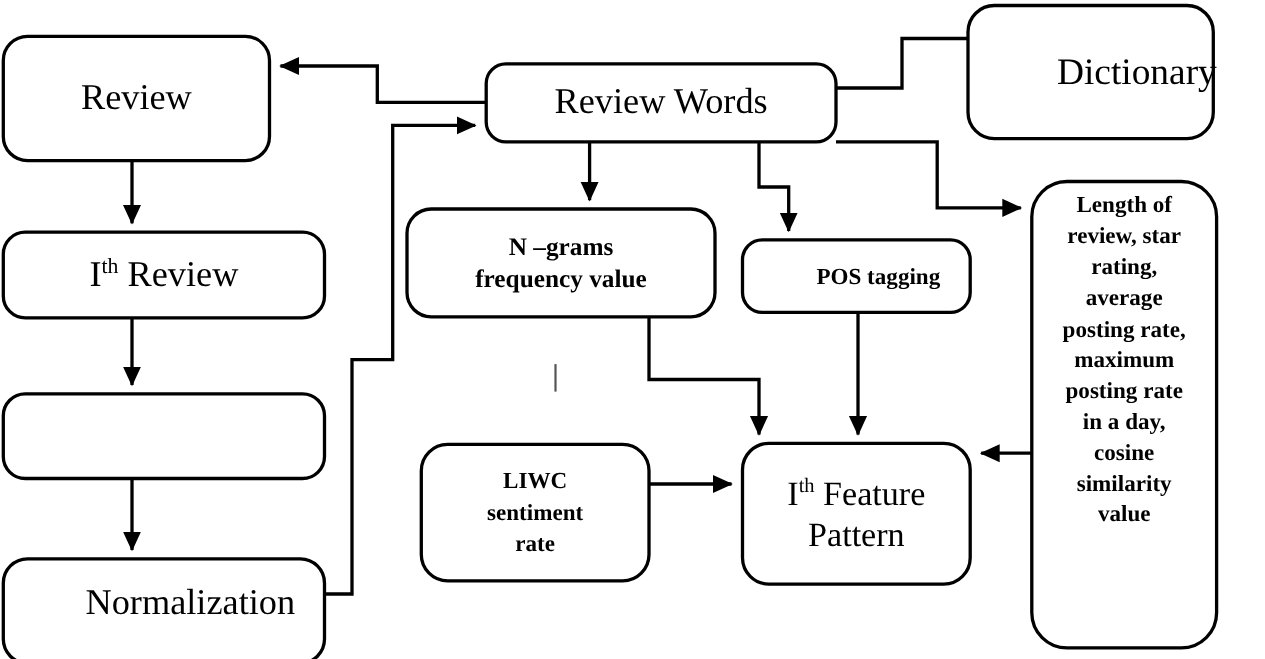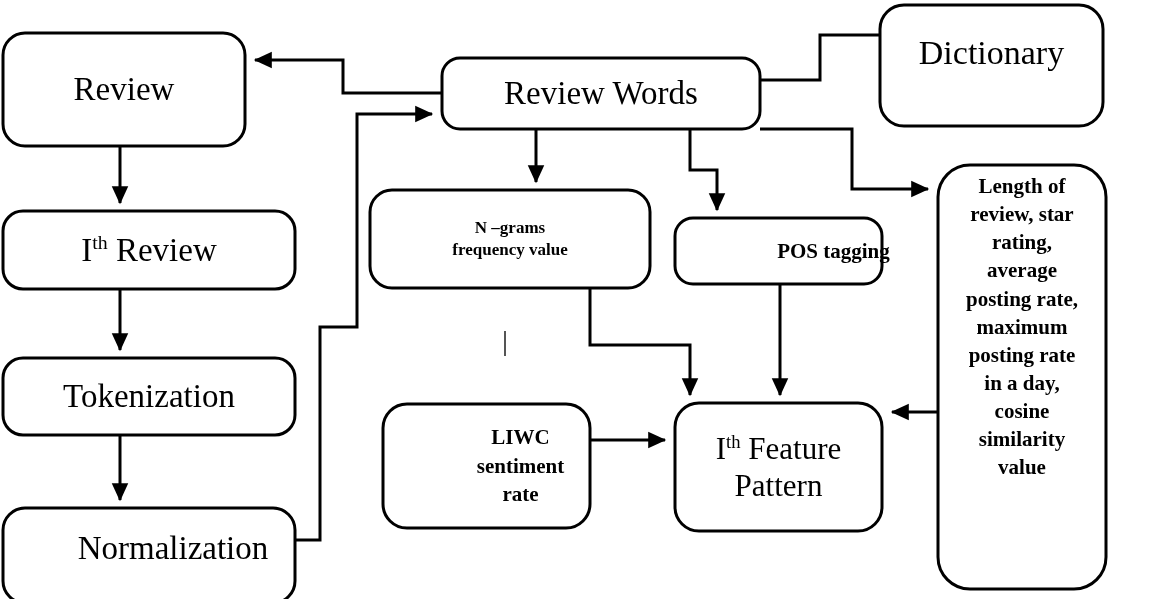--- a/index.html
+++ b/index.html
@@ -13,21 +13,21 @@
   .lbl{position:absolute;display:flex;align-items:center;justify-content:center;
        text-align:center;color:#000;pointer-events:none;}
   .serif-reg{font-family:"Liberation Serif", serif;font-weight:400;}
   .serif-bold{font-family:"Liberation Serif", serif;font-weight:700;}
   .t-review{font-size:33px;}
   .t-ithreview{font-size:33px;align-items:center;}
   .t-token{font-size:33px;}
   .t-norm{font-size:33px;}
   .t-rwords{font-size:33px;}
   .t-dict{font-size:34px;}
-  .t-ngrams{font-size:17px;line-height:1.28;}
+  .t-ngrams{font-size:23px;line-height:1.28;}
   .t-pos{font-size:21px;}
   .t-liwc{font-size:21px;line-height:1.35;}
   .t-feat{font-size:31px;line-height:1.2;}
   .t-len{font-size:21px;line-height:1.34;}
   sup{font-size:0.6em;vertical-align:super;line-height:0;}
 </style>
 </head>
 <body>
 
 <div id="stage">
@@ -79,36 +79,35 @@
 
     <path class="edge-thin" d="M505,331 L505,356"></path>
   </svg>
 
   <div class="lbl serif-reg t-review" style="left:3px;top:33px;width:242px;height:113px;">Review</div>
 
   <div class="lbl t-ithreview" style="left:3px;top:211px;width:292px;height:78px;">
     <span class="serif-reg"><span>I</span><sup>th</sup>&nbsp;<span>Review</span></span>
   </div>
 
-  <div class="lbl serif-reg t-token" style="left:3px;top:358px;width:292px;height:77px;">Tokenization</div>
 
   <div class="lbl serif-reg t-norm" style="left:3px;top:508px;width:340px;height:80px;">Normalization</div>
 
   <div class="lbl serif-reg t-rwords" style="left:442px;top:58px;width:318px;height:71px;text-align:center;">Review Words</div>
 
-  <div class="lbl serif-reg t-dict" style="left:880px;top:7px;width:223px;height:92px;">Dictionary</div>
+  <div class="lbl serif-reg t-dict" style="left:880px;top:20px;width:223px;height:92px;padding-left:42px;">Dictionary</div>
 
   <div class="lbl serif-bold t-ngrams" style="left:370px;top:190px;width:280px;height:98px;flex-direction:column;">
     <span>N –grams</span>
     <span>frequency value</span>
   </div>
 
-  <div class="lbl serif-bold t-pos" style="left:710px;top:218px;width:247px;height:66px;">POS tagging</div>
+  <div class="lbl serif-bold t-pos" style="left:675px;top:218px;width:247px;height:66px;">POS tagging</div>
 
-  <div class="lbl serif-bold t-liwc" style="left:383px;top:404px;width:207px;height:124px;flex-direction:column;margin-left:34px;">
+  <div class="lbl serif-bold t-liwc" style="left:383px;top:404px;width:207px;height:124px;flex-direction:column;">
     <span>LIWC</span>
     <span>sentiment</span>
     <span>rate</span>
   </div>
 
   <div class="lbl t-feat" style="left:675px;top:403px;width:207px;height:128px;flex-direction:column;">
     <span class="serif-reg"><span>I</span><sup>th</sup>&nbsp;<span>Feature</span></span>
     <span class="serif-reg">Pattern</span>
   </div>
 

